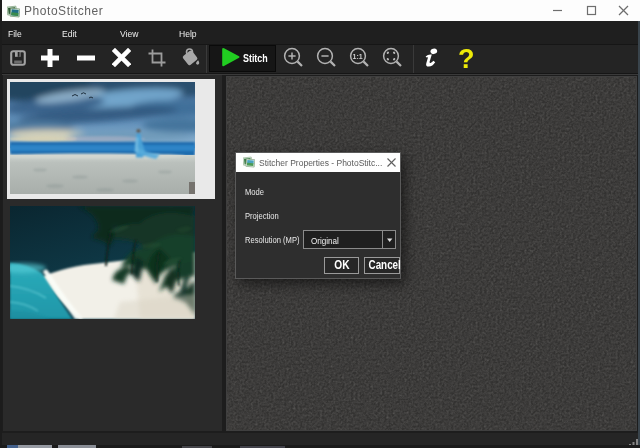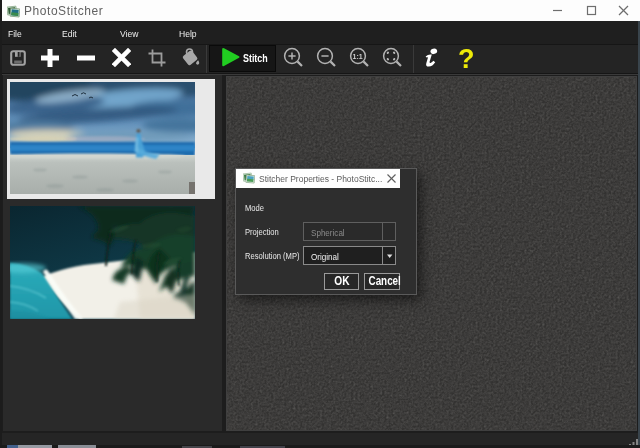--- a/index.html
+++ b/index.html
@@ -21,21 +21,21 @@
   #stitchtxt { left:243px; top:52.5px; font-size:10px; font-weight:bold; color:#fff; transform:scaleX(0.89); transform-origin:0 0; }
   
   #panel { left:3px; top:75px; width:219px; height:356px; background:#2a2a2a; }
   #canvas { left:226px; top:76px; width:411px; height:355px; background:#333231;
     border:1px solid #3f3f3f; }
   #sel1 { left:7px; top:79px; width:208px; height:120px; background:#e9e9e9; }
   
   #statusbar { left:0; top:433px; width:640px; height:12px; background:#252525; }
   #taskbar { left:0; top:445px; width:640px; height:3px; background:#1b1b1b; }
   
-  #dialog { left:235px; top:168px; width:182px; height:127px; background:#2e2e2e;
+  #dialog { left:235px; top:152px; width:166px; height:127px; background:#2e2e2e;
     border:1px solid #5a5a5a; box-shadow:4px 5px 12px rgba(0,0,0,0.55); }
   #dlg-title { left:0; top:0; width:164px; height:19px; background:#fefefe; }
   #dlg-title-text { left:23px; top:5px; font-size:8.5px; color:#5a5a5a; white-space:nowrap; }
   .dlg-label { font-size:9.5px; color:#e8e8e8; transform:scaleX(0.8); transform-origin:0 0; }
   .combo { position:absolute; left:67px; width:93px; height:19px; background:#1f1f1f;
     border:1px solid #8a8a8a; }
   .combo .txt { position:absolute; left:7px; top:4px; font-size:9.5px; color:#f0f0f0;
     transform:scaleX(0.85); transform-origin:0 0; }
   .combo .btn { position:absolute; right:0; top:0; width:13px; height:17px;
     border-left:1px solid #8a8a8a; }
@@ -308,24 +308,20 @@
       <rect x="4.5" y="7.5" width="7" height="3" fill="#4a9a55"></rect>
     </g>
   </svg>
   <div class="abs" id="dlg-title-text">Stitcher Properties - PhotoStitc...</div>
   <svg class="abs" style="left:150px;top:4px" width="11" height="11" viewBox="0 0 11 11">
     <line x1="1.5" y1="1.5" x2="9.5" y2="9.5" stroke="#5e5e5e" stroke-width="1.1"></line>
     <line x1="9.5" y1="1.5" x2="1.5" y2="9.5" stroke="#5e5e5e" stroke-width="1.1"></line>
   </svg>
   <div class="abs dlg-label" style="left:9px;top:33px">Mode</div>
   <div class="abs dlg-label" style="left:9px;top:57px">Projection</div>
-  <div class="combo" style="top:53px;border-color:#5f5f5f;background:#2a2a2a">
-    <div class="txt" style="color:#8a8a8a">Spherical</div>
-    <div class="btn" style="border-left-color:#5f5f5f"></div>
-  </div>
   <div class="abs dlg-label" style="left:9px;top:81px">Resolution (MP)</div>
   <div class="combo" style="top:77px">
     <div class="txt">Original</div>
     <div class="btn"><svg width="13" height="17" viewBox="0 0 13 17">
           <path d="M4 7.5 h5.4 l-2.7 3.6 z" fill="#dedede"></path>
         </svg></div>
   </div>
   <div class="dbtn" style="left:88px;width:35px"><span style="display:inline-block;transform:scaleX(0.85)">OK</span></div>
   <div class="dbtn" style="left:128px;width:36px"><span style="display:inline-block;transform:scaleX(0.82)">Cancel</span></div>
 </div>

